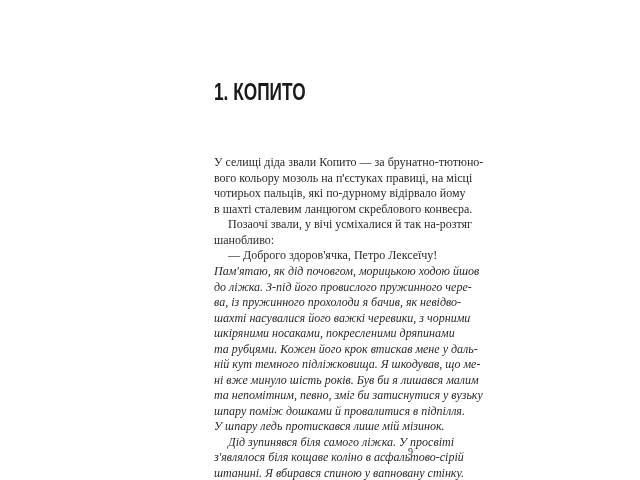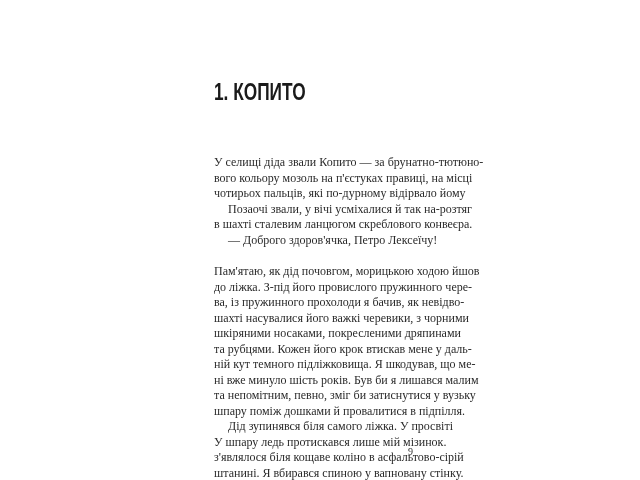--- a/index.html
+++ b/index.html
@@ -31,35 +31,36 @@
 </head>
 <body>
 
 <div class="page">
   <div class="chapter-title">1. КОПИТО</div>
 
   <div class="block" id="block1" style="top:155px;">
       <div class="line">У селищі діда звали Копито — за брунатно-тютюно-</div>
       <div class="line">вого кольору мозоль на п'єстуках правиці, на місці</div>
       <div class="line">чотирьох пальців, які по-дурному відірвало йому</div>
+      <div class="line last">в шахті сталевим ланцюгом скреблового конвеєра.</div>
       <div class="line indent">Позаочі звали, у вічі усміхалися й так на-розтяг</div>
-      <div class="line last">в шахті сталевим ланцюгом скреблового конвеєра.</div>
+      <div class="line last">шанобливо:</div>
       <div class="line indent last">— Доброго здоров'ячка, Петро Лексеїчу!</div>
     </div>
-  <div class="block" id="block2" style="top:264px;">
+  <div class="block" id="block2" style="top:264px;font-style:italic;">
       <div class="line">Пам'ятаю, як дід почовгом, морицькою ходою йшов</div>
       <div class="line">до ліжка. З-під його провислого пружинного чере-</div>
       <div class="line">ва, із пружинного прохолоди я бачив, як невідво-</div>
       <div class="line">шахті насувалися його важкі черевики, з чорними</div>
       <div class="line">шкіряними носаками, покресленими дряпинами</div>
       <div class="line">та рубцями. Кожен його крок втискав мене у даль-</div>
       <div class="line">ній кут темного підліжковища. Я шкодував, що ме-</div>
       <div class="line">ні вже минуло шість років. Був би я лишався малим</div>
       <div class="line">та непомітним, певно, зміг би затиснутися у вузьку</div>
       <div class="line">шпару поміж дошками й провалитися в підпілля.</div>
+      <div class="line last">У шпару ледь протискався лише мій мізинок.</div>
       <div class="line indent">Дід зупинявся біля самого ліжка. У просвіті</div>
-      <div class="line last">У шпару ледь протискався лише мій мізинок.</div>
       <div class="line">з'являлося біля кощаве коліно в асфальтово-сірій</div>
       <div class="line last">штанині. Я вбирався спиною у вапновану стінку.</div>
     </div>
 
   <div class="page-number">9</div>
 </div>
 
 </body></html>

